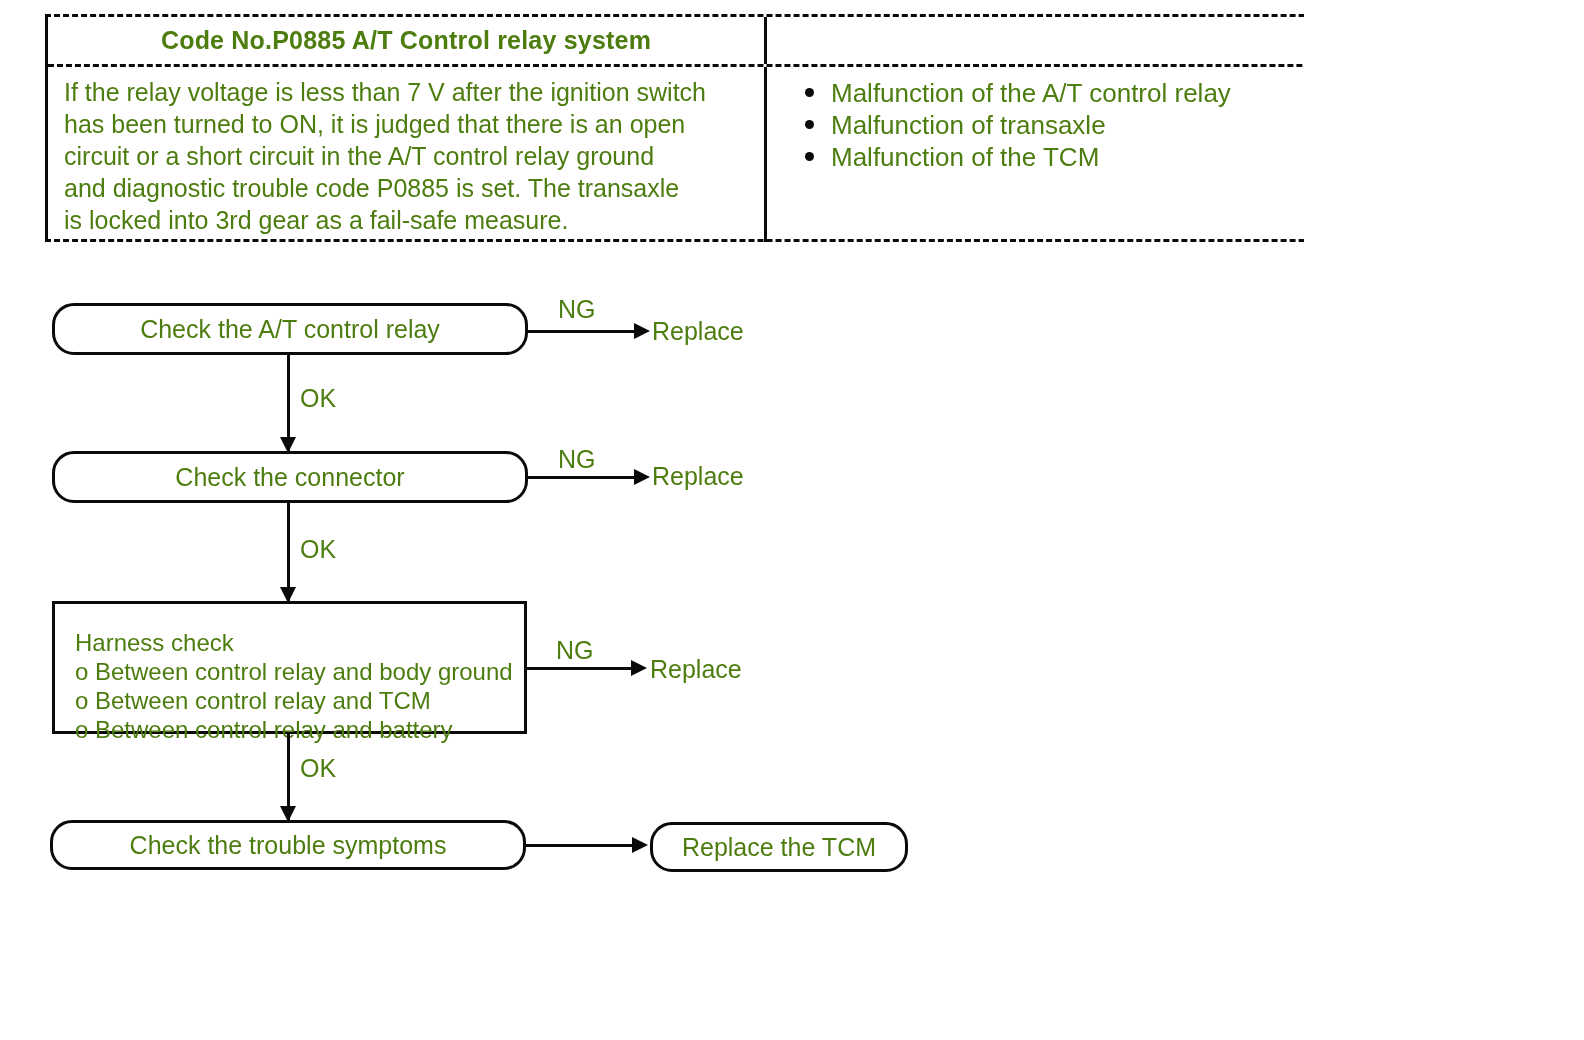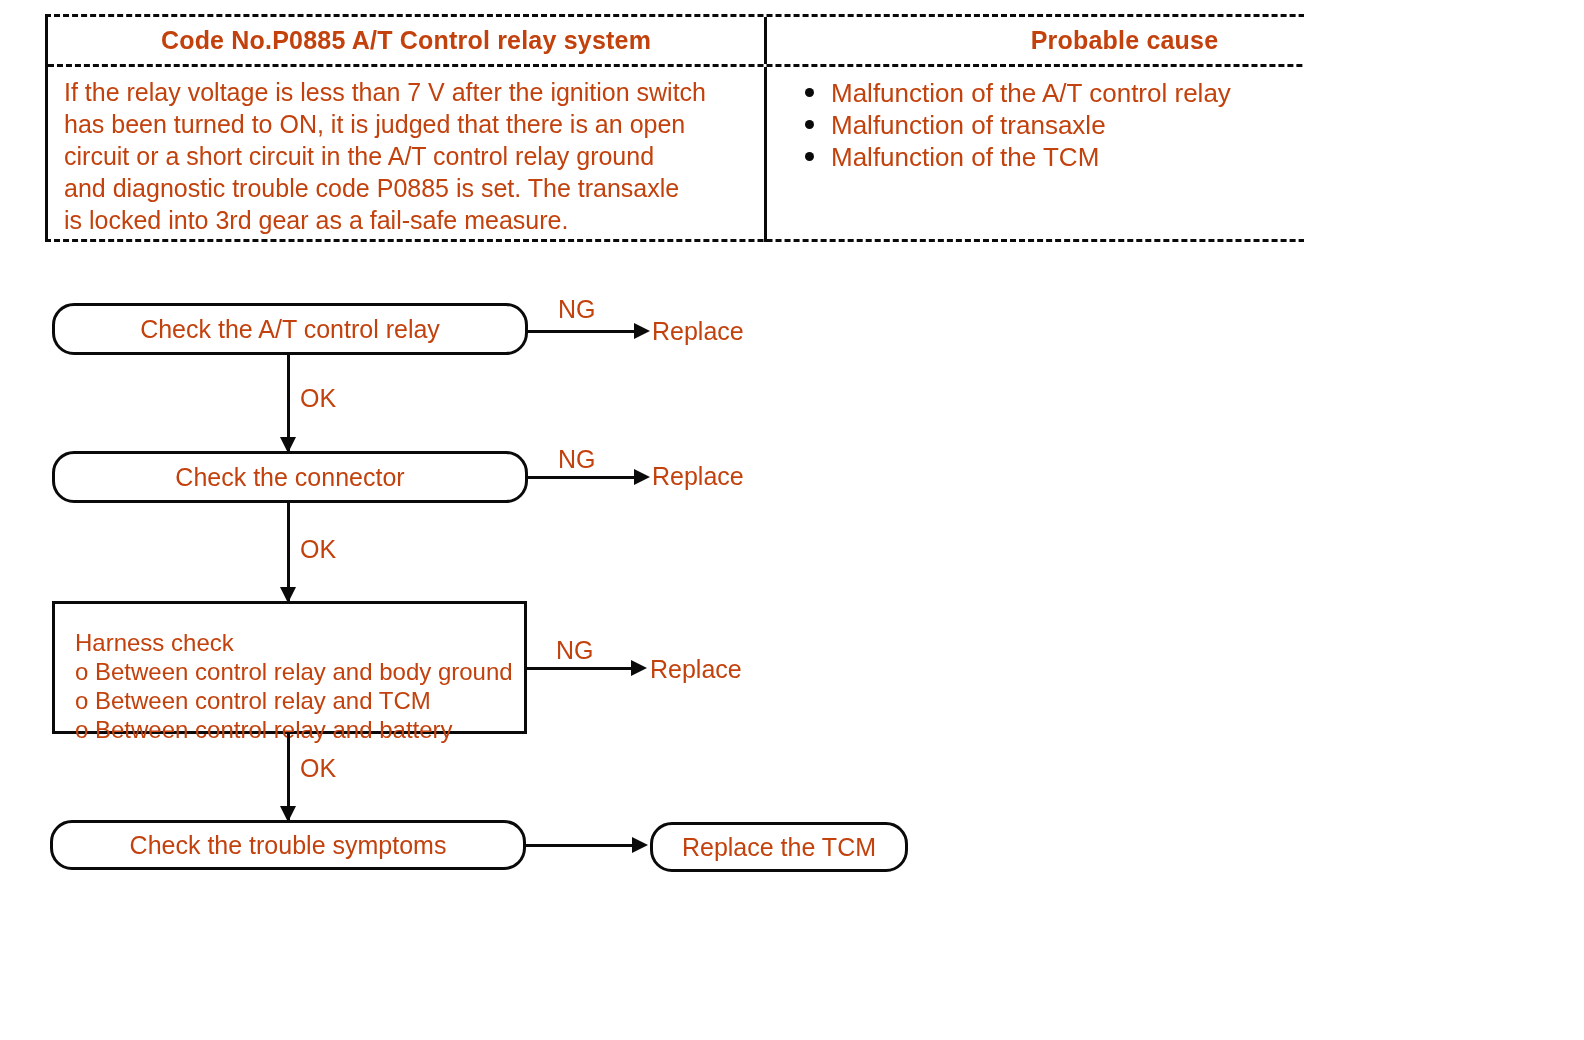--- a/index.html
+++ b/index.html
@@ -1,21 +1,21 @@
 <!DOCTYPE html>
 <html><head>
 <meta charset="utf-8">
 <style>
   * { margin:0; padding:0; box-sizing:border-box; }
   html,body { background:#ffffff; }
   .page {
     position:relative;
     width:1304px; height:1040px;
     background:#ffffff;
-    color:#c2410c;
+    color:#4d7c0f;
     font-family:"Liberation Sans", sans-serif;
     overflow:hidden;
   }
 
   
   .info-table {
     position:absolute; left:45px; top:14px;
     width:1440px; height:228px;
     border-left:3px solid #0a0a0a;
     border-right:3px solid #0a0a0a;
@@ -106,21 +106,20 @@
   }
 </style>
 </head>
 <body>
 
 <div class="page">
 
   <div class="info-table">
     <div class="tbl-row-head">
       <div class="cell-left head-cell">Code No.P0885 A/T Control relay system</div>
-      <div class="cell-right head-cell">Probable cause</div>
     </div>
     <div class="tbl-row-body">
       <div class="cell-left desc-cell">
         <div class="desc-line">If the relay voltage is less than 7 V after the ignition switch</div>
         <div class="desc-line">has been turned to ON, it is judged that there is an open</div>
         <div class="desc-line">circuit or a short circuit in the A/T control relay ground</div>
         <div class="desc-line">and diagnostic trouble code P0885 is set.  The transaxle</div>
         <div class="desc-line">is locked into 3rd gear as a fail-safe measure.</div>
       </div>
       <div class="cell-right cause-cell">

